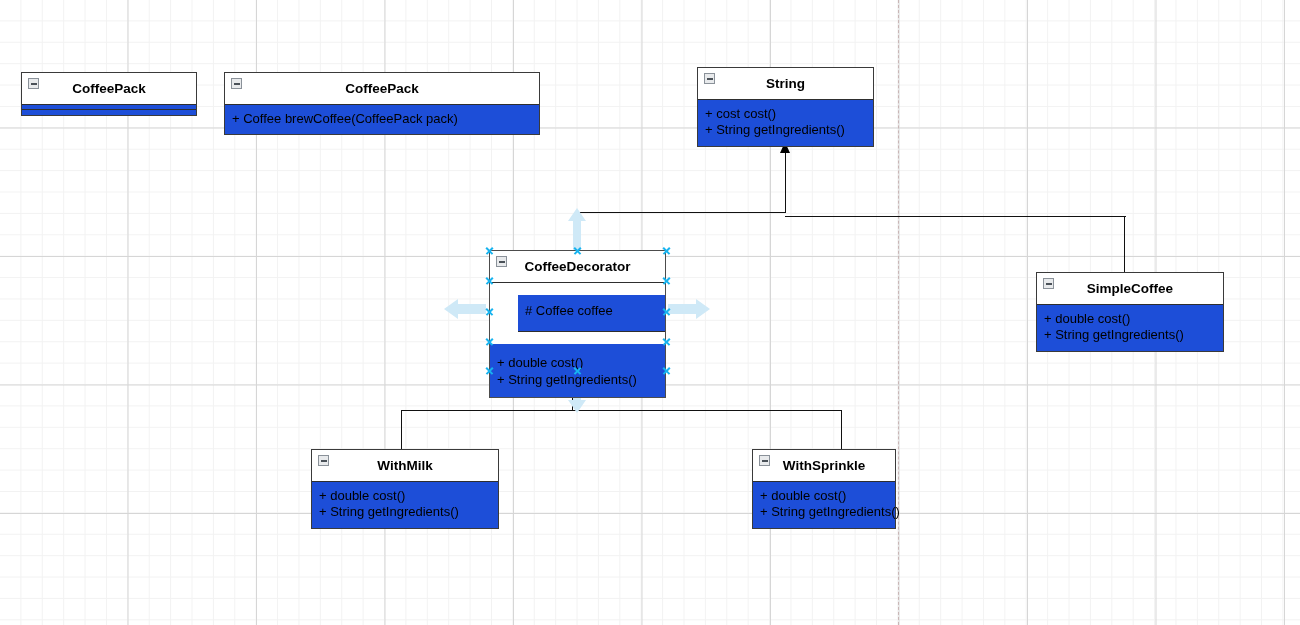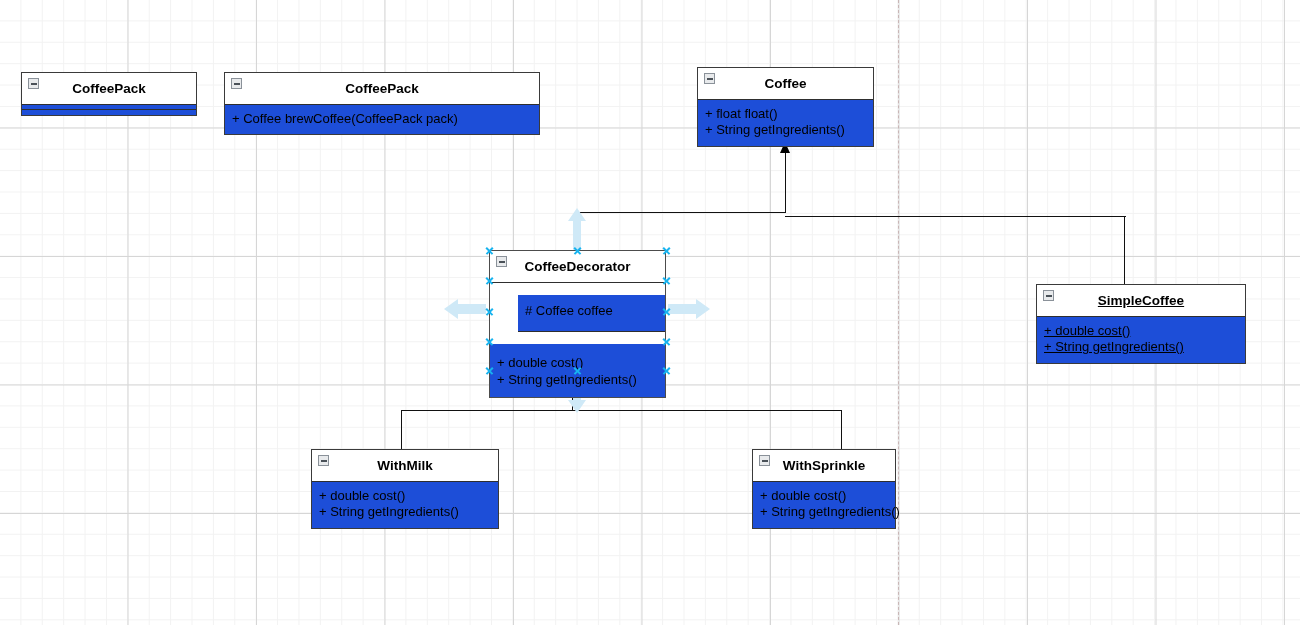--- a/index.html
+++ b/index.html
@@ -214,24 +214,24 @@
       <span>CoffeePack</span>
     </div>
     <div class="uml-section">
       <div class="member">+ Coffee brewCoffee(CoffeePack pack)</div>
     </div>
   </div>
 
   <div class="uml-class" style="left:697px; top:67px; width:177px;">
     <div class="uml-name">
       <span class="collapse-icon"></span>
-      <span>Coffee</span>
-    </div>
-    <div class="uml-section">
-      <div class="member">+ float float()</div>
+      <span>String</span>
+    </div>
+    <div class="uml-section">
+      <div class="member">+ cost cost()</div>
       <div class="member">+ String getIngredients()</div>
     </div>
   </div>
 
   <div class="uml-class selected" style="left:489px; top:250px; width:177px;">
     <div class="uml-name">
       <span class="collapse-icon"></span>
       <span>CoffeeDecorator</span>
     </div>
     <div class="uml-section divider" style="padding:8px 7px 12px 7px;margin-left:28px;">
@@ -249,21 +249,21 @@
   <div class="handle" style="left:489px; top:280px;"></div>
   <div class="handle" style="left:666px; top:280px;"></div>
   <div class="handle" style="left:489px; top:311px;"></div>
   <div class="handle" style="left:666px; top:311px;"></div>
   <div class="handle" style="left:489px; top:341px;"></div>
   <div class="handle" style="left:666px; top:341px;"></div>
   <div class="handle" style="left:489px; top:370px;"></div>
   <div class="handle" style="left:577px; top:370px;"></div>
   <div class="handle" style="left:666px; top:370px;"></div>
 
-  <div class="uml-class" style="left:1036px; top:284px; width:210px;text-decoration:underline;">
+  <div class="uml-class" style="left:1036px; top:272px; width:188px;">
     <div class="uml-name">
       <span class="collapse-icon"></span>
       <span>SimpleCoffee</span>
     </div>
     <div class="uml-section">
       <div class="member">+ double cost()</div>
       <div class="member">+ String getIngredients()</div>
     </div>
   </div>
 

